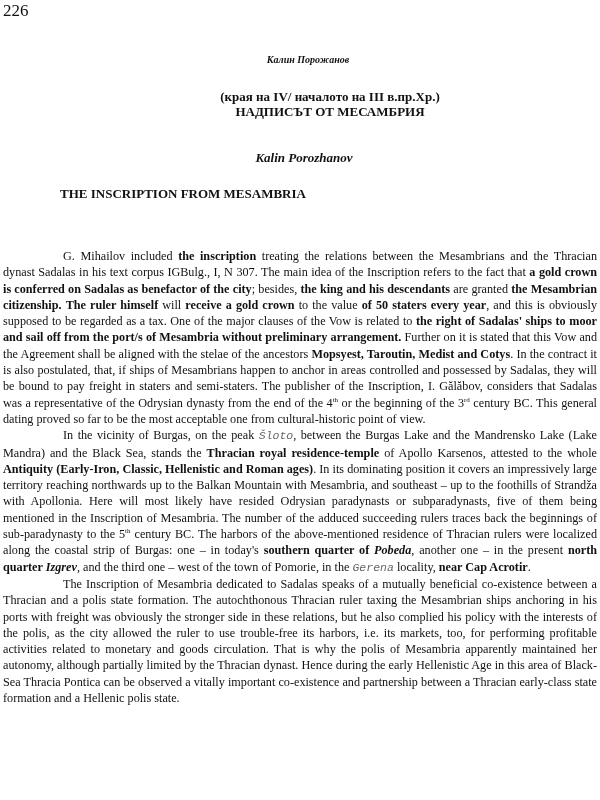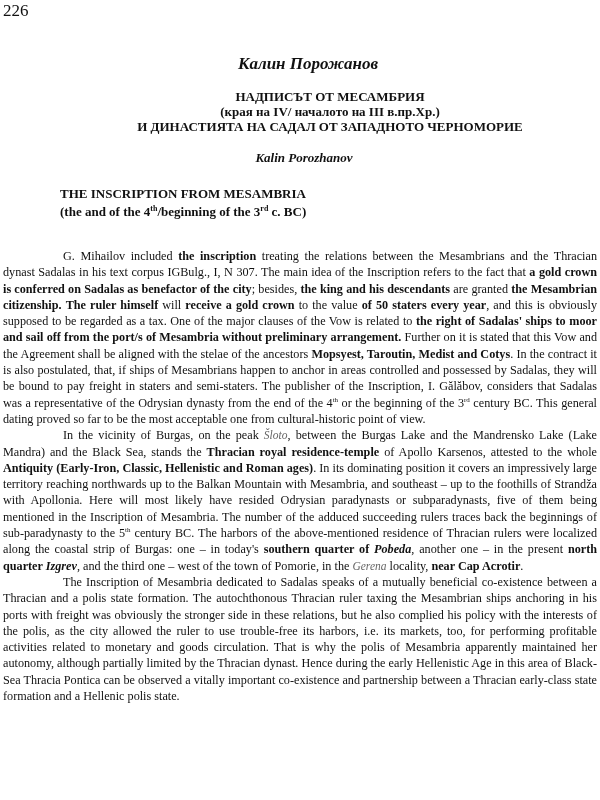--- a/index.html
+++ b/index.html
@@ -1,49 +1,47 @@
 <!DOCTYPE html>
 <html><head>
 <meta charset="utf-8">
 <style>
   html, body { margin: 0; padding: 0; background: #ffffff; }
   body { width: 600px; height: 800px; overflow: hidden; position: relative;
          font-family: "Liberation Serif", "DejaVu Serif", serif; color: #111; }
   .page-num { position: absolute; left: 3px; top: 1px; font-size: 17px; }
   .bg-author { position: absolute; top: 54px; left: 0; width: 556px; text-align: center;
-               font-weight: bold; font-style: italic; font-size: 17px; padding-left: 60px; box-sizing: border-box; }
+               font-weight: bold; font-style: italic; font-size: 10px; padding-left: 60px; box-sizing: border-box; }
   .bg-title { position: absolute; top: 89px; left: 0; width: 600px; text-align: center;
               font-weight: bold; font-size: 13px; line-height: 15px; padding-left: 60px; box-sizing: border-box; }
   .en-author { position: absolute; top: 150px; left: 0; width: 548px; text-align: center;
                font-weight: bold; font-style: italic; font-size: 13px; padding-left: 60px; box-sizing: border-box; }
   .en-title { position: absolute; top: 186px; left: 0; width: 600px; 
               font-weight: bold; font-size: 13px; line-height: 15px; padding-left: 60px; box-sizing: border-box; }
   .en-title sup { font-size: 8px; }
   .body-text { position: absolute; top: 248px; left: 3px; width: 594px; font-size: 12.2px;
                line-height: 16.3px; text-align: justify; }
   .body-text p { margin: 0; text-indent: 60px; }
   .body-text b { font-weight: bold; }
   .body-text sup { font-size: 7px; line-height: 0; }
-  .it-gray { font-style: italic; color: #666; font-family: Liberation Serif, serif; font-size: 11.5px; }
+  .it-gray { font-style: italic; color: #666; font-family: Liberation Mono, monospace; font-size: 11.5px; }
 </style>
 </head>
 <body>
 
 <div class="page-num">226</div>
 
 <div class="bg-author">Калин Порожанов</div>
 <div class="bg-title">
+  <div>(края на IV/ началото на III в.пр.Хр.)</div>
   <div>НАДПИСЪТ ОТ МЕСАМБРИЯ</div>
-  <div>(края на IV/ началото на III в.пр.Хр.)</div>
-  <div>И ДИНАСТИЯТА НА САДАЛ ОТ ЗАПАДНОТО ЧЕРНОМОРИЕ</div>
 </div>
 
 <div class="en-author">Kalin Porozhanov</div>
 <div class="en-title">
   <div>THE INSCRIPTION FROM MESAMBRIA</div>
-  <div><span>(the and of the 4</span><sup>th</sup><span>/beginning of the 3</span><sup>rd</sup><span> c. BC)</span></div>
 </div>
 
 <div class="body-text">
   <p><span>G. Mihailov included </span><b>the inscription</b><span> treating the relations between the Mesambrians and the Thracian dynast Sadalas in his text corpus IGBulg., I, N 307. The main idea of the Inscription refers to the fact that </span><b>a gold crown is conferred on Sadalas as benefactor of the city</b><span>; besides, </span><b>the king and his descendants</b><span> are granted </span><b>the Mesambrian citizenship.</b><span>  </span><b>The ruler himself</b><span> will </span><b>receive a gold crown</b><span> to the value </span><b>of 50 staters every year</b><span>, and this is obviously supposed to be regarded as a tax. One of the major clauses of the Vow is related to </span><b>the right of Sadalas' ships to moor and sail off from the port/s of Mesambria without preliminary arrangement.</b><span> Further on it is stated that this Vow and the Agreement shall be aligned with the stelae of the ancestors </span><b>Mopsyest, Taroutin, Medist and Cotys</b><span>. In the contract it is also postulated, that, if ships of Mesambrians happen to anchor in areas controlled and possessed by Sadalas, they will be bound to pay freight in staters and semi-staters. The publisher of the Inscription, I. Gălăbov, considers that Sadalas was a representative of the Odrysian dynasty from the end of the 4</span><sup>th</sup><span> or the beginning of the 3</span><sup>rd</sup><span> century BC. This general dating proved so far to be the most acceptable one from cultural-historic point of view.</span></p>
   <p><span>In the vicinity of Burgas, on the peak </span><span class="it-gray">Šloto</span><span>, between the Burgas Lake and the Mandrensko Lake (Lake Mandra) and the Black Sea, stands the </span><b>Thracian royal residence-temple</b><span> of Apollo Karsenos, attested to the whole </span><b>Antiquity (Early-Iron, Classic, Hellenistic and Roman ages)</b><span>. In its dominating position it covers an impressively large territory reaching northwards up to the Balkan Mountain with Mesambria, and southeast – up to the foothills of Strandža with Apollonia. Here will most likely have resided Odrysian paradynasts or subparadynasts, five of them being mentioned in the Inscription of Mesambria. The number of the adduced succeeding rulers traces back the beginnings of sub-paradynasty to the 5</span><sup>th</sup><span> century BC. The harbors of the above-mentioned residence of Thracian rulers were localized along the coastal strip of Burgas: one – in today's </span><b>southern quarter of </b><b style="font-style: italic;">Pobeda</b><span>, another one – in the present </span><b>north quarter </b><b style="font-style: italic;">Izgrev</b><span>, and the third one – west of the town of Pomorie, in the </span><span class="it-gray">Gerena</span><span> locality, </span><b>near Cap Acrotir</b><span>.</span></p>
   <p><span>The Inscription of Mesambria dedicated to Sadalas speaks of a mutually beneficial co-existence between a Thracian and a polis state formation. The autochthonous Thracian ruler taxing the Mesambrian ships anchoring in his ports with freight was obviously the stronger side in these relations, but he also complied his policy with the interests of the polis, as the city allowed the ruler to use trouble-free its harbors, i.e. its markets, too, for performing profitable activities related to monetary and goods circulation. That is why the polis of Mesambria apparently maintained her autonomy, although partially limited by the Thracian dynast. Hence during the early Hellenistic Age in this area of Black-Sea Thracia Pontica can be observed a vitally important co-existence and partnership between a Thracian early-class state formation and a Hellenic polis state.</span></p>
 </div>
 
 </body></html>

